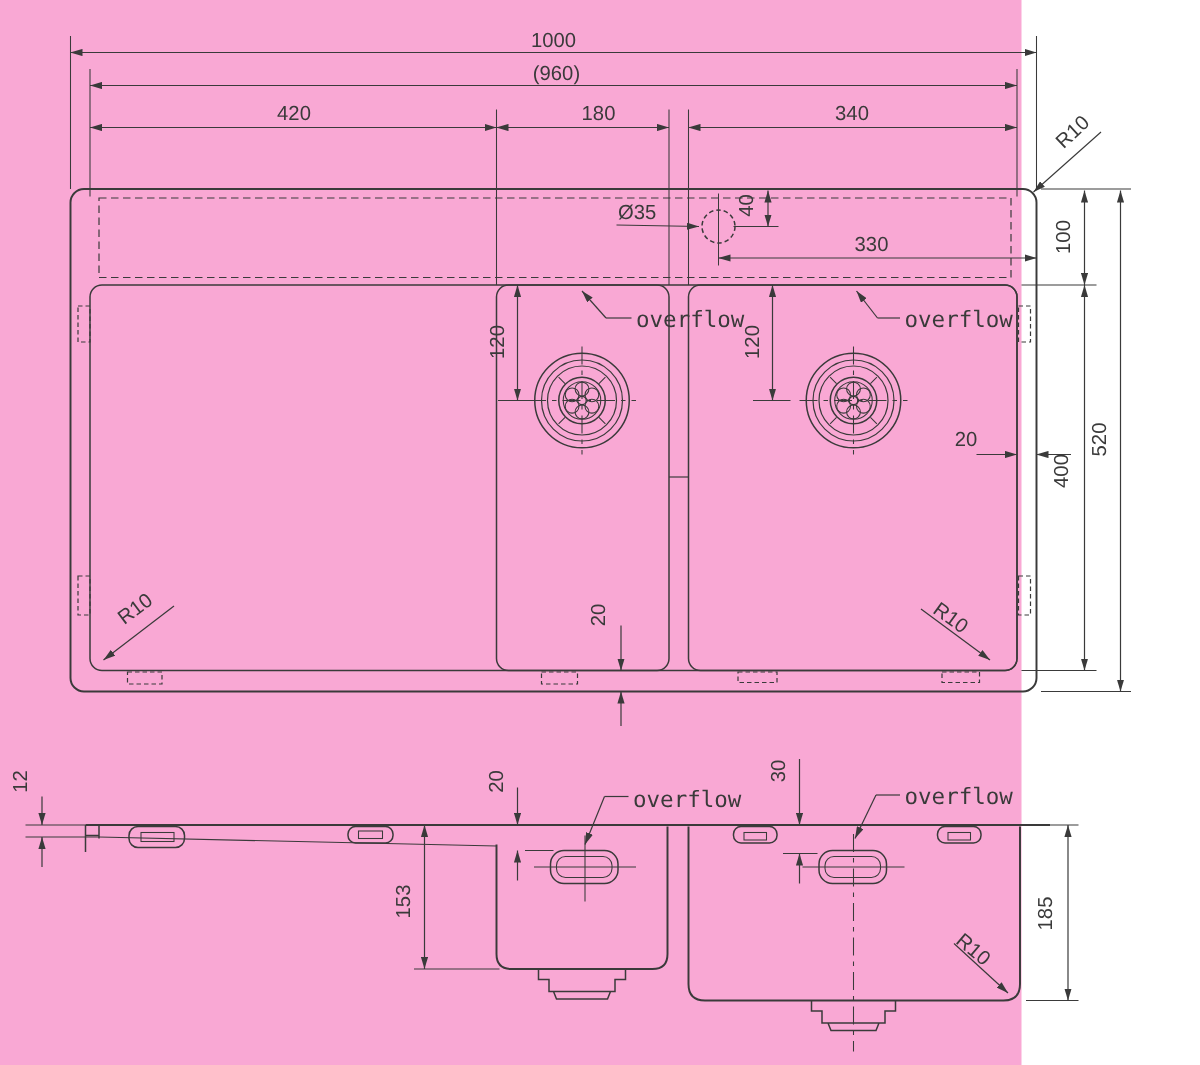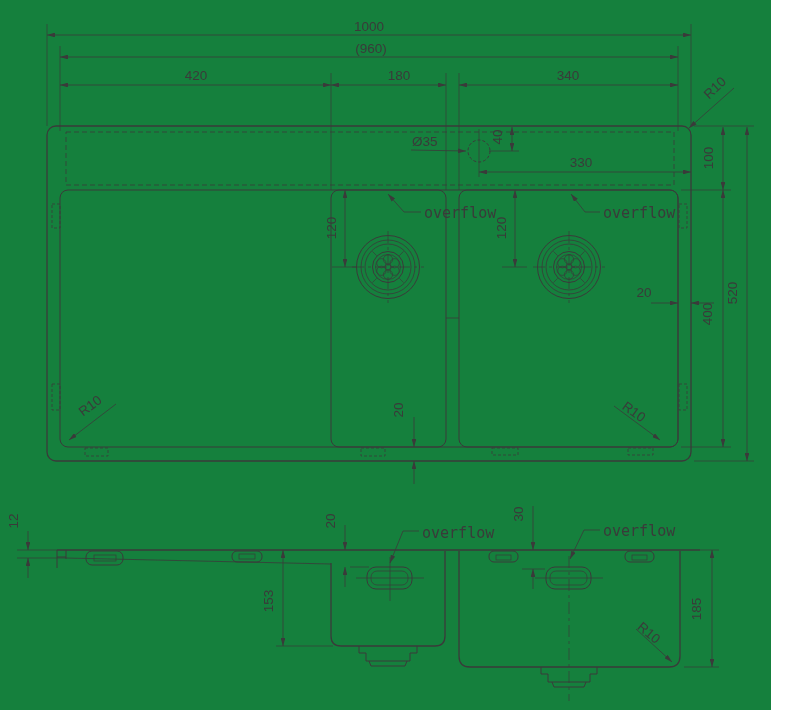--- a/index.html
+++ b/index.html
@@ -1,16 +1,16 @@
 <!DOCTYPE html>
 <html><head>
 <meta charset="utf-8">
 <style>
   html,body{margin:0;padding:0;background:#ffffff;}
-  .stage{width:771px;height:710px;background:#15803d;position:relative;font-family:"Liberation Sans",sans-serif;}
+  .stage{width:681px;height:710px;background:#f9a8d4;position:relative;font-family:"Liberation Sans",sans-serif;}
   svg{display:block;}
   .obj{fill:none;stroke:#3a3a3a;stroke-width:1.3px;}
   .med{fill:none;stroke:#3a3a3a;stroke-width:1px;}
   .fine{fill:none;stroke:#3a3a3a;stroke-width:0.8px;}
   .thin{fill:none;stroke:#3a3a3a;stroke-width:0.7px;}
   .dash{stroke-dasharray:5 3;}
   .dash2{stroke-dasharray:3 2;}
   .cl{stroke-dasharray:12 4 3 4;}
   .dim{font-size:13.5px;fill:#3a3a3a;text-anchor:middle;}
   .dimS{font-size:13.5px;fill:#3a3a3a;text-anchor:start;}

